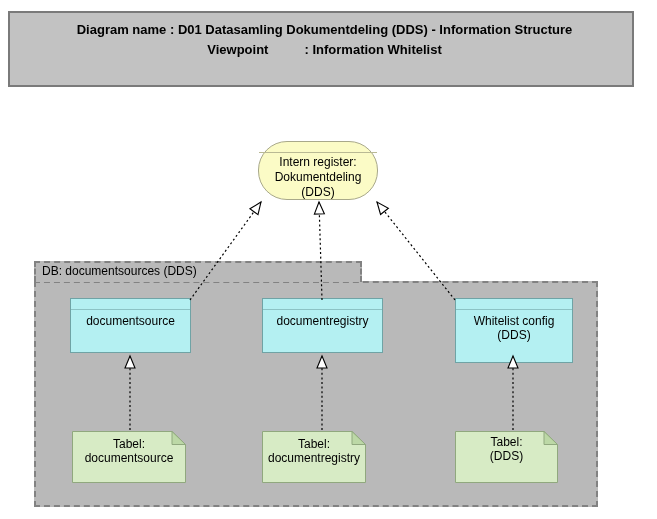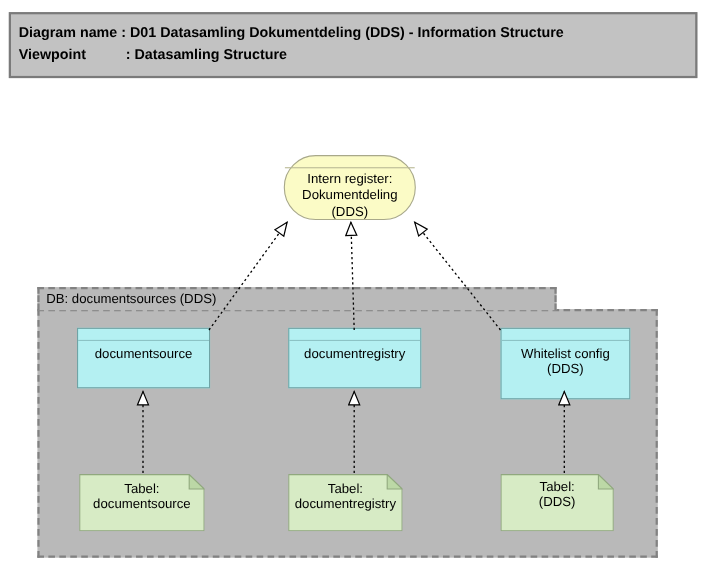--- a/index.html
+++ b/index.html
@@ -8,28 +8,28 @@
     --object_fill:#fbfbc6; --object_border:#a8a88a; --object_divider:#b9b994;
     --entity_fill:#b4f0f2; --entity_border:#6fa3a5; --entity_divider:#8cc3c5;
     --note_fill:#d7ebc5; --note_border:#90a87e; --note_fold:#bcd8a6;
     --connector:#000000; --text:#000000;
   }
   *{margin:0;padding:0;box-sizing:border-box;}
   html,body{background:#ffffff;}
   body{font-family:"Liberation Sans","DejaVu Sans",sans-serif;color:var(--text);}
   .canvas{position:relative;width:657px;height:519px;background:#ffffff;overflow:hidden;}
 
-  .header{position:absolute;left:8px;top:11px;width:626px;height:60px;
+  .header{position:absolute;left:8px;top:11px;width:626px;height:76px;
     background:var(--header_fill);border:2px solid var(--header_border);
-    padding:7px 0 0 7px;}
+    padding:7px 0 0 7px;text-align:center;}
   .hline{white-space:pre;font-size:13px;font-weight:bold;line-height:20px;}
 
   .grouping-body{position:absolute;left:34px;top:281px;width:564px;height:226px;
     background:var(--grouping_fill);border:2px dashed var(--grouping_border);}
-  .grouping-tab{position:absolute;left:34px;top:261px;width:472px;height:21px;
+  .grouping-tab{position:absolute;left:34px;top:261px;width:328px;height:21px;
     background:var(--grouping_fill);border:2px dashed var(--grouping_border);border-bottom:none;
     font-size:12px;line-height:17px;padding-left:6px;}
 
   .obj{position:absolute;border:1px solid;}
   .obj .strip{height:11px;border-bottom:1px solid;}
   .obj .obj-text{text-align:center;font-size:12px;line-height:15px;padding-top:2px;}
   .yellow{background:var(--object_fill);border-color:var(--object_border);}
   .yellow .strip{border-bottom-color:var(--object_divider);}
   .cyan{background:var(--entity_fill);border-color:var(--entity_border);}
   .cyan .strip{border-bottom-color:var(--entity_divider);}
@@ -48,21 +48,21 @@
   .conn{stroke:var(--connector);stroke-width:1.2;stroke-dasharray:2 2.6;fill:none;}
   .arrowhead{fill:#ffffff;stroke:#000000;stroke-width:1.1;}
 </style>
 </head>
 <body>
 
 <div class="canvas">
 
   <div class="header">
     <div class="hline">Diagram name : D01 Datasamling Dokumentdeling (DDS) - Information Structure</div>
-    <div class="hline">Viewpoint          : Datasamling Structure</div>
+    <div class="hline">Viewpoint          : Information Whitelist</div>
   </div>
 
   <div class="grouping-body"></div>
   <div class="grouping-tab">
     <span>DB: documentsources (DDS)</span>
   </div>
 
   <div class="obj yellow" style="left:258px;top:141px;width:120px;height:59px;border-radius:29px;">
     <div class="strip"></div>
     <div class="obj-text">

